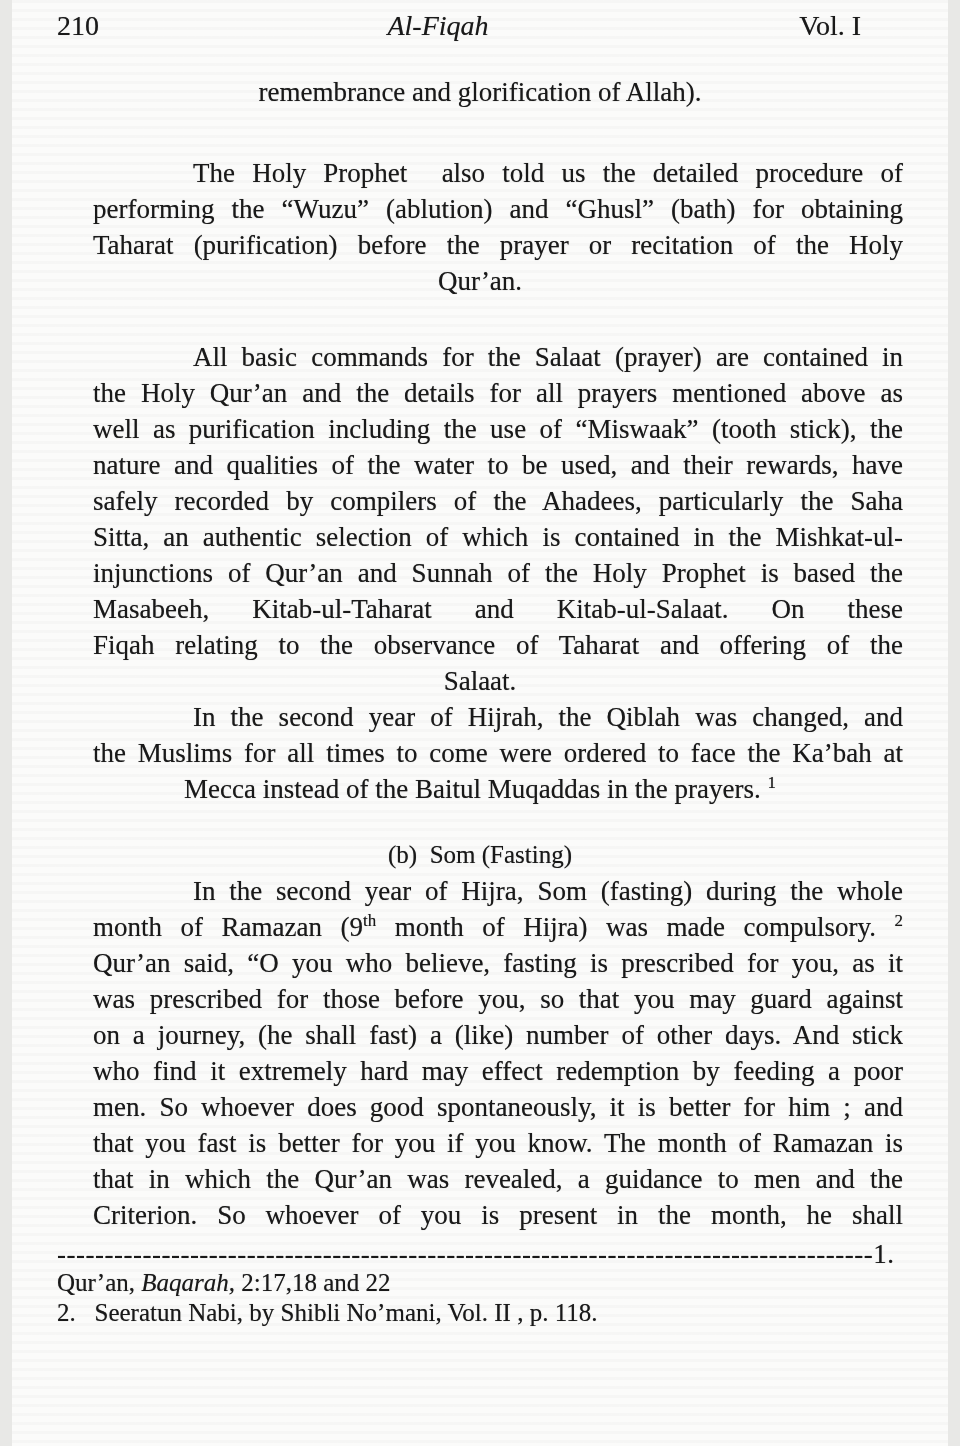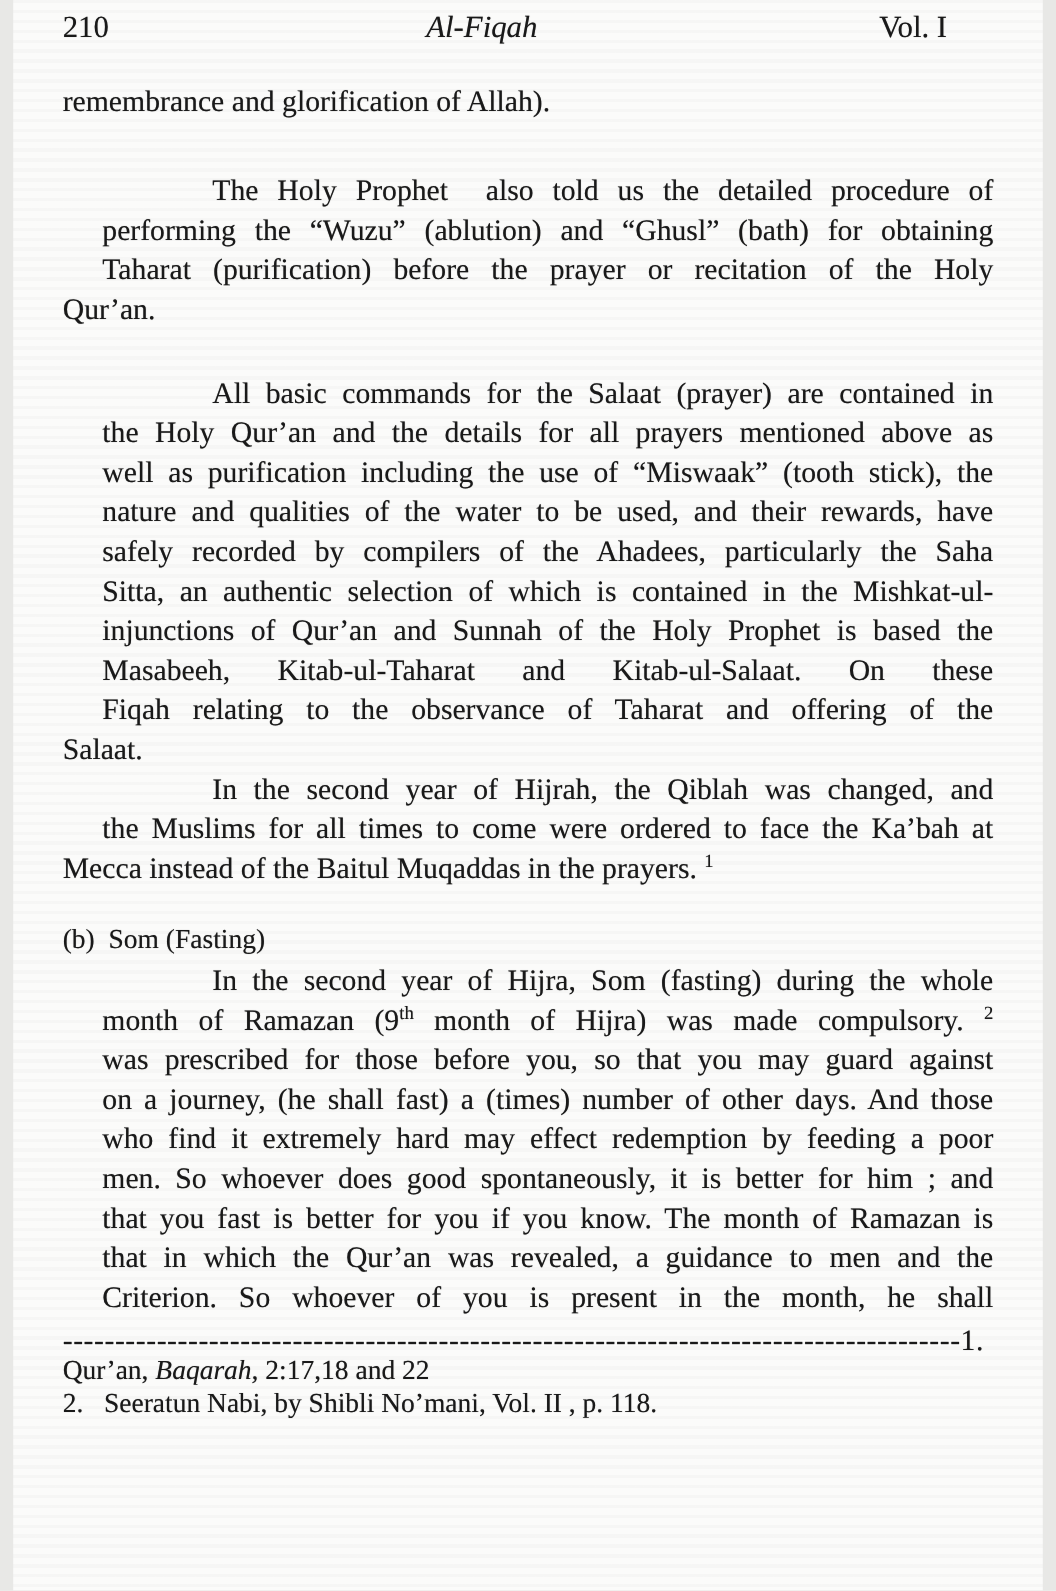--- a/index.html
+++ b/index.html
@@ -24,20 +24,21 @@
     font-size: 28px; line-height: 36px;
     margin-bottom: 30px;
   }
   .hnum { justify-self: start; }
   .htitle { justify-self: center; font-style: italic; position: relative; left: -42px; }
   .hvol { justify-self: end; padding-right: 42px; margin-left: 20px; }
   .para { font-size: 27px; }
   .line {
     line-height: 36px; min-height: 36px;
     white-space: normal;
+    text-align: center;
   }
   .j { text-align: justify; text-align-last: justify; text-justify: inter-word; margin-left: 36px; }
   .ind { text-indent: 100px; }
   .mt45 { margin-top: 45px; }
   .mt40 { margin-top: 40px; }
   .heading { font-size: 25px; line-height: 36px; margin-top: 30px; }
   sup.ref { font-size: 17px; line-height: 0; vertical-align: 10px; }
   .sep {
     margin-top: 7px;
     font-size: 27px; line-height: 28px;
@@ -86,22 +87,23 @@
     <div class="line j ind">In the second year of Hijrah, the Qiblah was changed, and</div>
     <div class="line j">the Muslims for all times to come were ordered to face the Ka’bah at</div>
     <div class="line"><span>Mecca instead of the Baitul Muqaddas in the prayers. </span><sup class="ref">1</sup></div>
   </div>
 
   <div class="line heading">(b)&nbsp; Som (Fasting)</div>
 
   <div class="para">
     <div class="line j ind">In the second year of Hijra, Som (fasting) during the whole</div>
     <div class="line j"><span>month of Ramazan (9</span><sup class="ref">th</sup><span> month of Hijra) was made compulsory. </span><sup class="ref">2</sup></div>
+    <div class="line j">Qur’an said, “O you who believe, fasting is prescribed for you, as it</div>
     <div class="line j">was prescribed for those before you, so that you may guard against</div>
-    <div class="line j">on a journey, (he shall fast) a (times) number of other days. And those</div>
+    <div class="line j">on a journey, (he shall fast) a (like) number of other days. And stick</div>
     <div class="line j">who find it extremely hard may effect redemption by feeding a poor</div>
     <div class="line j">men. So whoever does good spontaneously, it is better for him ; and</div>
     <div class="line j">that you fast is better for you if you know. The month of Ramazan is</div>
     <div class="line j">that in which the Qur’an was revealed, a guidance to men and the</div>
     <div class="line j">Criterion. So whoever of you is present in the month, he shall</div>
   </div>
 
   <div class="sep"><span>--------------------------------------------------------------------------------------</span><span>1.</span></div>
 
   <div class="fn"><span>Qur’an, </span><span class="it">Baqarah,</span><span> 2:17,18 and 22</span></div>

